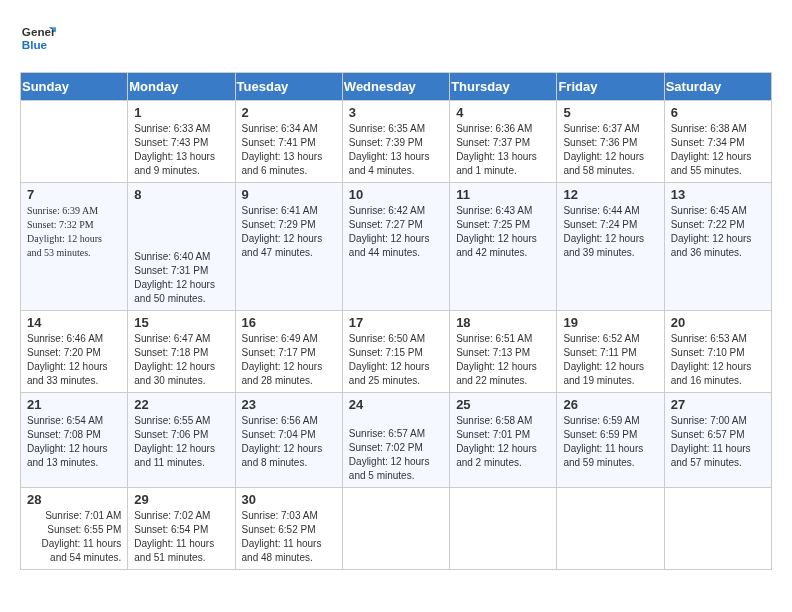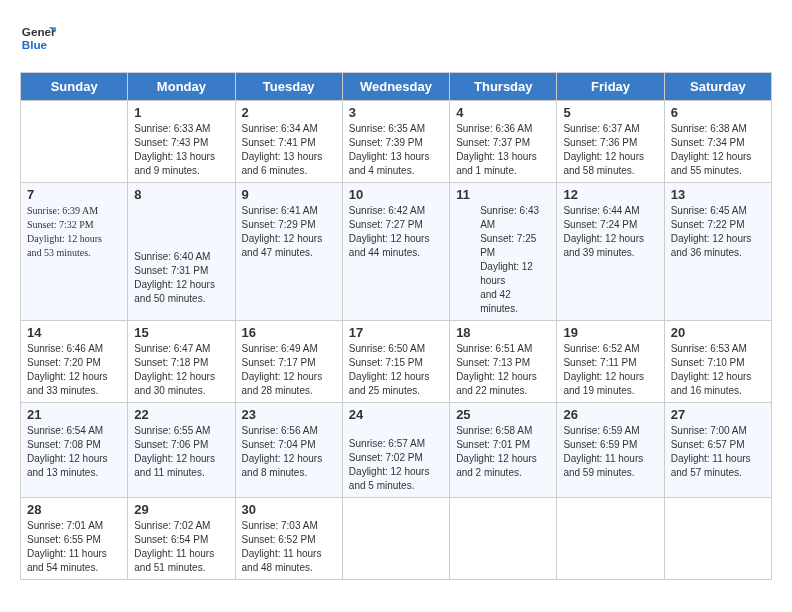--- a/index.html
+++ b/index.html
@@ -38,22 +38,22 @@
       color: #555;
     }
     .calendar {
       width: 100%;
       border-collapse: collapse;
       border: 1px solid #ccc;
     }
     .calendar th {
       background-color: #3a7bc8;
       color: #fff;
-      text-align: center;
-      padding: 6px 12px;
+      text-align: left;
+      padding: 6px 1px;
       font-size: 13px;
       font-weight: bold;
       border: 1px solid #ccc;
     }
     .calendar td {
       border: 1px solid #ccc;
       vertical-align: top;
       padding: 4px 6px;
       font-size: 10.5px;
       color: #333;
@@ -177,21 +177,21 @@
         </td>
         <td>
           <div class="day-number">10</div>
           <div class="day-info" style="white-space: pre-line;">Sunrise: 6:42 AM
 Sunset: 7:27 PM
 Daylight: 12 hours
 and 44 minutes.</div>
         </td>
         <td>
           <div class="day-number">11</div>
-          <div class="day-info" style="white-space: pre-line; margin-left: 24px;">Sunrise: 6:43 AM
+          <div class="day-info" style="white-space: pre-line;">Sunrise: 6:43 AM
 Sunset: 7:25 PM
 Daylight: 12 hours
 and 42 minutes.</div>
         </td>
         <td>
           <div class="day-number">12</div>
           <div class="day-info" style="white-space: pre-line;">Sunrise: 6:44 AM
 Sunset: 7:24 PM
 Daylight: 12 hours
 and 39 minutes.</div>
@@ -302,21 +302,21 @@
           <div class="day-number">27</div>
           <div class="day-info" style="white-space: pre-line;">Sunrise: 7:00 AM
 Sunset: 6:57 PM
 Daylight: 11 hours
 and 57 minutes.</div>
         </td>
       </tr>
       <tr>
         <td>
           <div class="day-number">28</div>
-          <div class="day-info" style="white-space: pre-line;">Sunrise: 7:01 AM
+          <div class="day-info" style="white-space: pre-line; text-align: right;">Sunrise: 7:01 AM
 Sunset: 6:55 PM
 Daylight: 11 hours
 and 54 minutes.</div>
         </td>
         <td>
           <div class="day-number">29</div>
           <div class="day-info" style="white-space: pre-line;">Sunrise: 7:02 AM
 Sunset: 6:54 PM
 Daylight: 11 hours
 and 51 minutes.</div>

